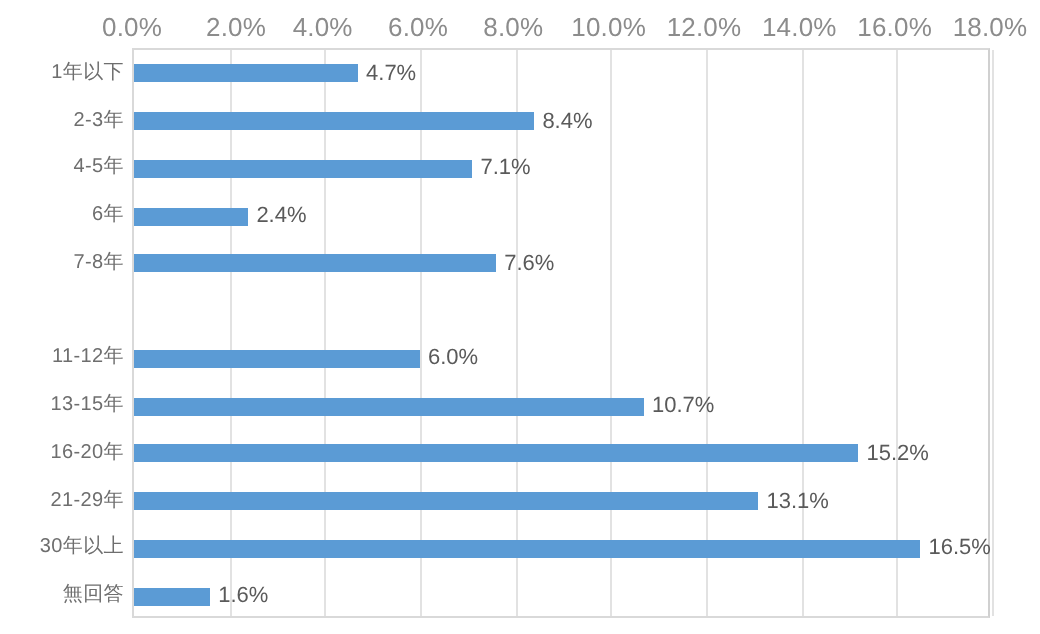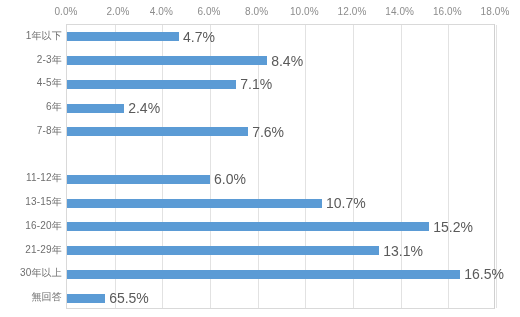--- a/index.html
+++ b/index.html
@@ -26,21 +26,21 @@
     position: absolute;
     left: 66px;
     top: 6px;
     width: 429px;
     height: 16px;
   }
   .x-tick {
     position: absolute;
     top: 0;
     transform: translateX(-50%);
-    font-size: 10px;
+    font-size: 13px;
     color: #8c8c8c;
     white-space: nowrap;
     letter-spacing: 0.1px;
   }
 
   
   .plot {
     position: absolute;
     left: 66px;
     top: 24px;
@@ -76,21 +76,21 @@
     height: 23.45px;
     display: flex;
     align-items: center;
   }
   .bar {
     height: 9px;
     background: #5b9bd5;
     flex: 0 0 auto;
   }
   .bar-label {
-    font-size: 14px;
+    font-size: 11px;
     color: #5a5a5a;
     margin-left: 4px;
     white-space: nowrap;
   }
 
   
   .cat-axis {
     position: absolute;
     left: 0;
     top: 24px;
@@ -190,18 +190,18 @@
         <div class="row" style="top: 213.75px; height: 23.75px;">
           <div class="bar" style="width: 312.217px; background: rgb(91, 155, 213);"></div>
           <div class="bar-label">13.1%</div>
         </div>
         <div class="row" style="top: 237.5px; height: 23.75px;">
           <div class="bar" style="width: 393.25px; background: rgb(91, 155, 213);"></div>
           <div class="bar-label">16.5%</div>
         </div>
         <div class="row" style="top: 261.25px; height: 23.75px;">
           <div class="bar" style="width: 38.1333px; background: rgb(91, 155, 213);"></div>
-          <div class="bar-label">65.5%</div>
+          <div class="bar-label">1.6%</div>
         </div>
       </div>
   </div>
 
 </div>
 
 </body></html>

